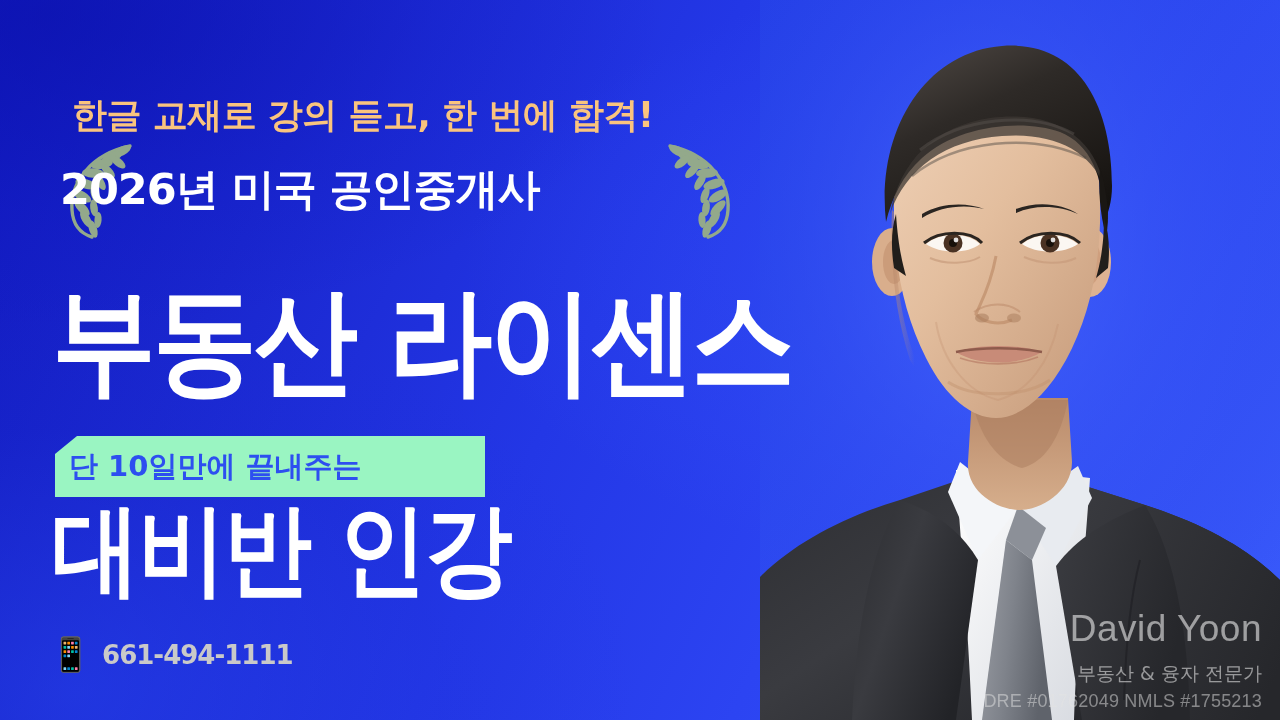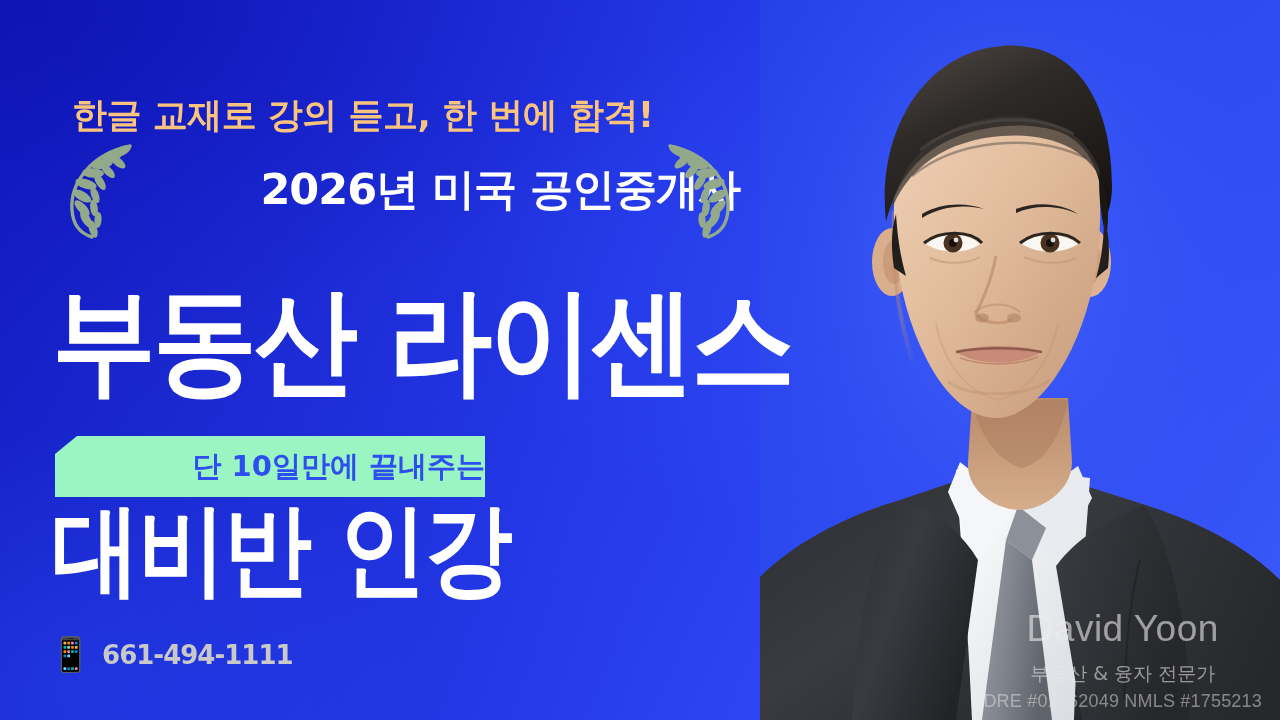--- a/index.html
+++ b/index.html
@@ -92,21 +92,21 @@
     height: 100px;
   }
   .laurel.left  { left: 0; }
   .laurel.right { right: 0; transform: scaleX(-1); }
 
   .year-line {
     position: absolute;
     left: 0; right: 0;
     top: 50%;
     transform: translateY(-50%);
-    text-align: right;
+    text-align: left;
     font-size: 43px;
     font-weight: 800;
     color: #FFFFFF;
     letter-spacing: -1px;
     white-space: nowrap;
     font-family: "DejaVu Sans", "Liberation Sans", sans-serif;
   }
 
   .headline {
     position: absolute;
@@ -126,21 +126,21 @@
   .badge {
     position: absolute;
     left: 55px;
     top: 436px;
     width: 430px;
     height: 61px;
     background: #9AF5C2;
     clip-path: polygon(22px 0, 100% 0, 100% 100%, 0 100%, 0 18px);
     display: flex;
     align-items: center;
-    justify-content: flex-end;
+    justify-content: flex-start;
   }
   .badge-text {
     font-size: 29px;
     font-weight: 800;
     color: #2D4FF0;
     letter-spacing: 0px;
     white-space: nowrap;
     font-family: "DejaVu Sans", "Liberation Sans", sans-serif;
     padding-left: 14px;
   }
@@ -191,21 +191,21 @@
     height: 720px;
     z-index: 4;
   }
   .portrait svg { display: block; width: 100%; height: 100%; }
 
   .sig {
     position: absolute;
     right: 18px;
     bottom: 8px;
     z-index: 6;
-    text-align: center;
+    text-align: right;
     color: rgba(233,233,233,0.62);
     font-family: "Liberation Sans", sans-serif;
   }
   .sig-name {
     font-size: 37px;
     font-weight: 400;
     letter-spacing: 0.5px;
     line-height: 1.05;
     color: rgba(236,236,236,0.60);
   }

